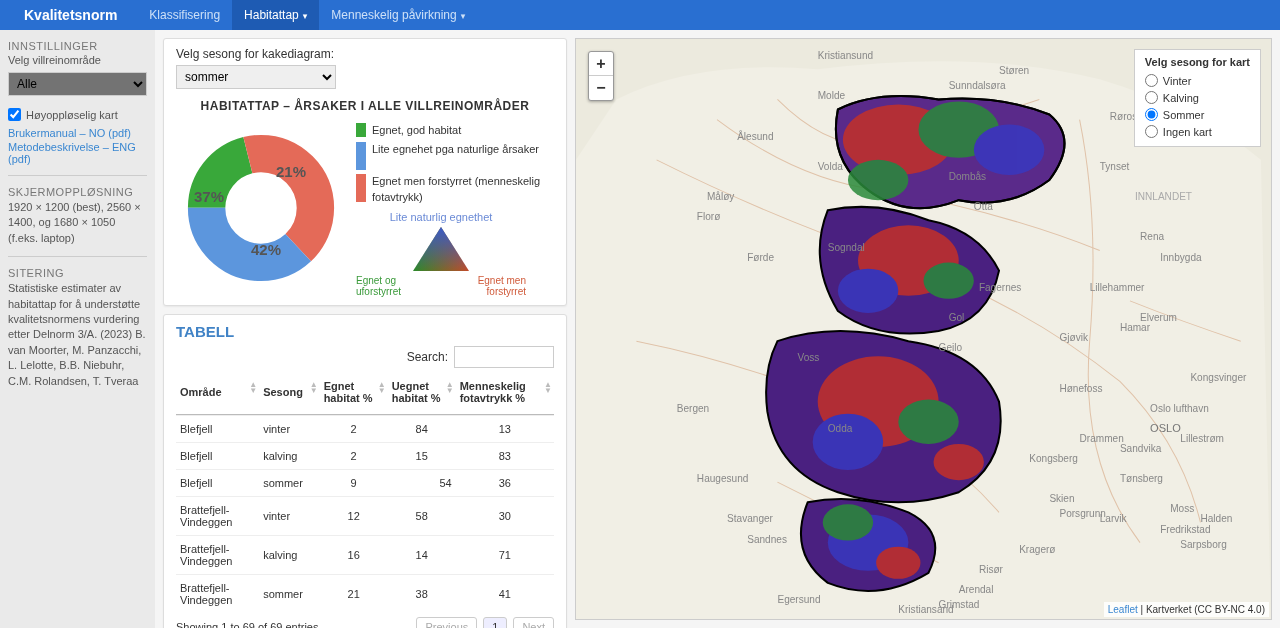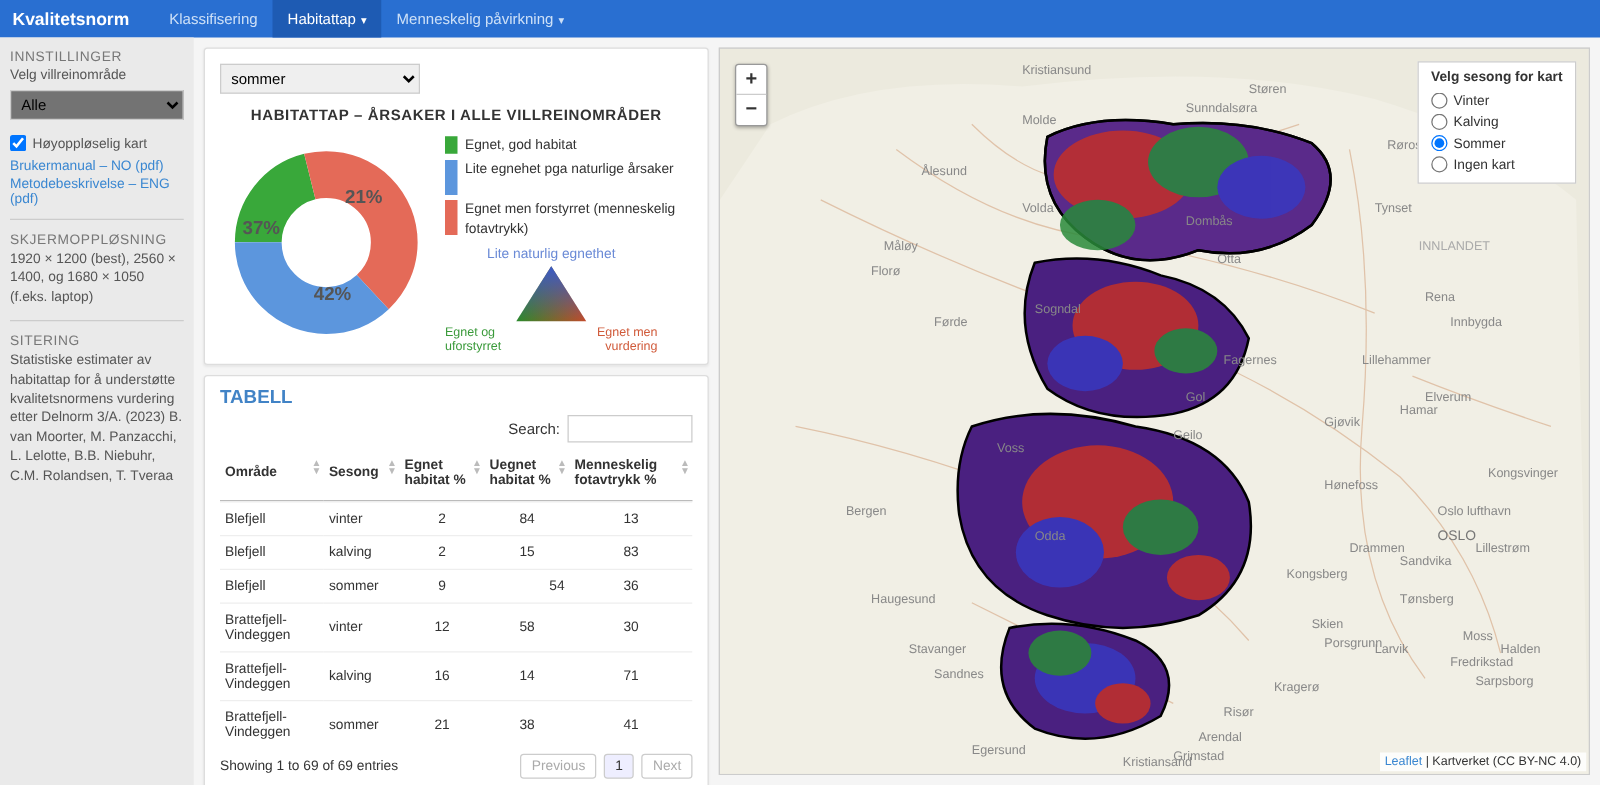--- a/index.html
+++ b/index.html
@@ -1,17 +1,17 @@
 <!DOCTYPE html>
 <html><head>
 <meta charset="utf-8">
 <style>
 * { box-sizing: border-box; margin: 0; padding: 0; }
 body { font-family: Arial, Helvetica, sans-serif; font-size: 12px; color: #333; background: #f5f5f5; width: 1280px; height: 628px; overflow: hidden; }
-.navbar { background: #296fd1; height: 30px; display: flex; align-items: center; padding: 0 10px; }
+.navbar { background: #296fd1; height: 30px; display: flex; align-items: center; padding: 0 24px; }
 .navbar .brand { color: #fff; font-size: 14px; font-weight: bold; margin-right: 20px; }
 .navbar .navitem { color: #cde0f7; font-size: 12px; padding: 8px 12px; cursor: pointer; }
 .navbar .navitem.active { background: #1e5bb3; color: #fff; }
 .navbar .caret { margin-left: 4px; font-size: 9px; }
 .main { display: flex; height: 598px; }
 .sidebar { width: 155px; background: #eaeaea; padding: 10px 8px; font-size: 11px; color: #555; }
 .sidebar .sec-title { font-weight: normal; color: #777; font-size: 11px; margin-bottom: 2px; letter-spacing: .5px; }
 .sidebar .sec-sub { color: #555; margin-bottom: 4px; }
 .sidebar select { width: 100%; height: 24px; border: 1px solid #ccc; background: #737373; margin-top: 2px; padding: 2px 4px; font-size: 12px; }
 .sidebar .cb-row { margin-top: 12px; display: flex; align-items: center; gap: 5px; }
@@ -83,20 +83,23 @@
     <hr>
     <div class="sec-title">SKJERMOPPLØSNING</div>
     <div class="citation">1920 × 1200 (best), 2560 × 1400, og 1680 × 1050 (f.eks. laptop)</div>
     <hr>
     <div class="sec-title">SITERING</div>
     <div class="citation">Statistiske estimater av habitattap for å understøtte kvalitetsnormens vurdering etter Delnorm 3/A. (2023) B. van Moorter, M. Panzacchi, L. Lelotte, B.B. Niebuhr, C.M. Rolandsen, T. Tveraa</div>
   </div>
 
   <div class="center">
     <div class="panel">
+      <div class="season-row">
+        <span>Velg sesong for kakediagram:</span>
+      </div>
       <div class="season-row" style="margin-top:4px">
         <select><option>sommer</option></select>
       </div>
       <div class="chart-title">HABITATTAP – ÅRSAKER I ALLE VILLREINOMRÅDER</div>
       <div class="chart-body">
         <div class="donut-wrap">
           <svg viewBox="0 0 100 100">
             <circle cx="50" cy="50" r="32" fill="none" stroke="#39a83a" stroke-width="22" stroke-dasharray="42.2 158.8" stroke-dashoffset="50.3" transform="rotate(-90 50 50)"></circle>
             <circle cx="50" cy="50" r="32" fill="none" stroke="#e46a58" stroke-width="22" stroke-dasharray="84.4 116.6" stroke-dashoffset="8.1" transform="rotate(-90 50 50)"></circle>
             <circle cx="50" cy="50" r="32" fill="none" stroke="#5c96dd" stroke-width="22" stroke-dasharray="74.4 126.6" stroke-dashoffset="-76.3" transform="rotate(-90 50 50)"></circle>
@@ -131,21 +134,21 @@
                 <linearGradient id="g2" x1="0.5" y1="0" x2="0.5" y2="1">
                     <stop offset="0" stop-color="#3a5ac8"></stop>
                     <stop offset="1" stop-color="rgba(58,90,200,0)"></stop>
                   </linearGradient>
               </defs>
               <polygon points="30,2 58,46 2,46" fill="url(#g1)"></polygon>
               <polygon points="30,2 58,46 2,46" fill="url(#g2)"></polygon>
             </svg>
             <div class="tri-labels">
                 <span class="l">Egnet og uforstyrret</span>
-                <span class="r">Egnet men vurdering</span>
+                <span class="r">Egnet men forstyrret</span>
               </div>
           </div>
         </div>
       </div>
     </div>
 
     <div class="panel" style="flex:1;display:flex;flex-direction:column">
       <div class="tabell-title">TABELL</div>
       <div class="search-row">
         <span>Search:</span>

